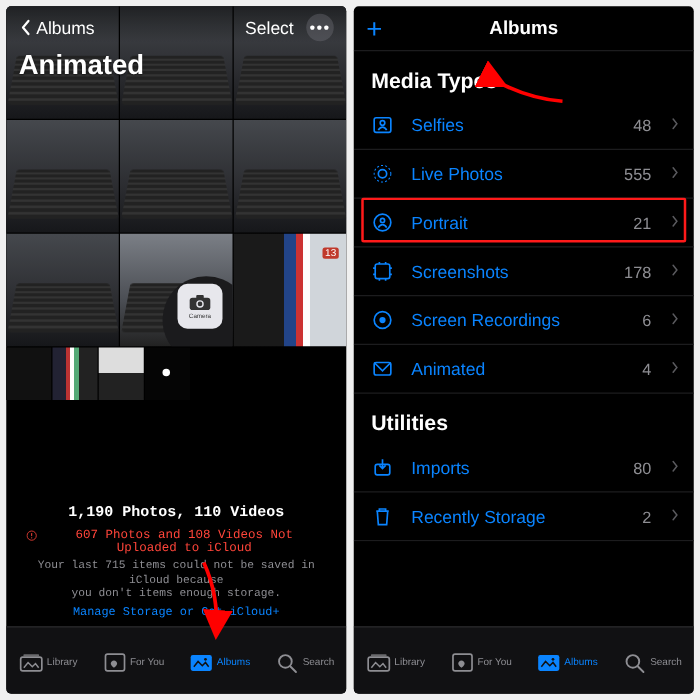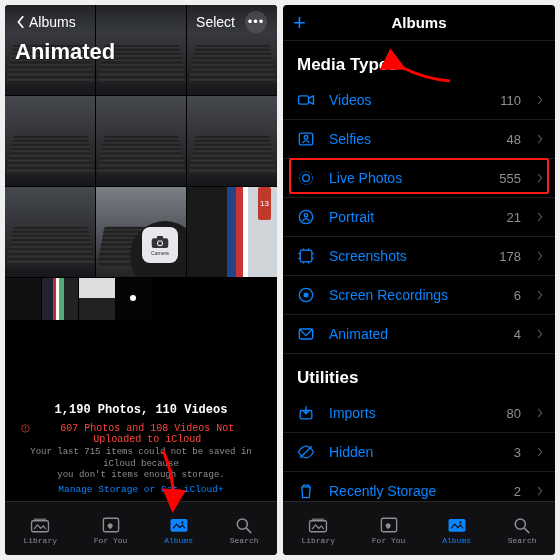--- a/index.html
+++ b/index.html
@@ -80,21 +80,21 @@
   .cam-icon {
     position:absolute; right:8px; bottom:14px; width:36px; height:36px; border-radius:8px;
     background:#e7e7ec; display:flex; flex-direction:column; align-items:center; justify-content:center;
     z-index:2;
   }
   .cam-icon svg{ width:18px; height:14px; }
   .cam-label{ font-size:5px; color:#333; margin-top:1px;}
   .thumb.colorful{
     background: linear-gradient(90deg,#1a1a1a 45%,#224488 45% 55%,#cc3333 55% 62%,#fff 62% 68%,#d0d5da 68%);
   }
-  .thumb.colorful .mini{position:absolute; right:6px; top:0; background:#c0392b; color:#fff; font-size:8px; padding:12px 2px; border-radius:2px;}
+  .thumb.colorful .mini{position:absolute; right:6px; top:11px; background:#c0392b; color:#fff; font-size:8px; padding:0 2px; border-radius:2px;}
   .row-small {
     display:flex; gap:1px; background:#000; padding-top:1px;
   }
   .small-thumb { width:36px; height:42px; background:#222; }
   .small-thumb.blank{ background:#111; }
   .small-thumb.tv{ background:linear-gradient(90deg,#223 30%,#b33 30% 40%,#fff 40% 48%,#5a7 48% 60%,#222 60%);}
   .small-thumb.laptop{ background:linear-gradient(#ddd 48%,#222 48%); }
   .small-thumb.dark{ background:#050505; position:relative;}
   .small-thumb.dark::after{content:"";position:absolute;left:40%;top:40%;width:6px;height:6px;background:#fff;border-radius:50%;}
   .summary-block{
@@ -109,21 +109,21 @@
   .warn-line svg{width:11px;height:11px;}
   .warn-sub{ font-size:9px; color:#8e8e93; line-height:1.3;}
   .warn-link{ font-size:9.5px; color:#0a84ff; margin-top:2px;}
 
   .tabbar{
     height:54px; border-top:0.5px solid #2a2a2c;
     background:#111113;
     display:flex; justify-content:space-around; align-items:center;
     padding-top:2px;
   }
-  .tab{ display:flex; flex-direction:column; align-items:center; gap:1px; color:#8e8e93; font-size:8px;font-family:Liberation Mono, monospace;}
+  .tab{ display:flex; flex-direction:row; align-items:center; gap:1px; color:#8e8e93; font-size:8px;}
   .tab.active{ color:#0a84ff; }
   .tab svg{ width:22px; height:20px; }
 
   
   .arrow-anno{ position:absolute; z-index:50; pointer-events:none;}
   .arrow-anno svg{ overflow:visible; }
 
   
   .nav-center{
     height:36px; display:flex; align-items:center; justify-content:center;
@@ -281,33 +281,20 @@
 <div class="phone">
   <div class="nav-center">
     <span class="plus">+</span>
     <span class="nav-title">Albums</span>
   </div>
 
   <div class="right-content">
     <div class="section-h">Media Types</div>
     <div class="list">
 
-      <div class="row">
-        <span class="icon">
-            <svg viewBox="0 0 24 24">
-              <rect x="3" y="7" width="12" height="10" rx="2" stroke-width="1.6"></rect>
-              <path d="M15 10 L21 7 V17 L15 14" stroke-width="1.6"></path>
-            </svg>
-          </span>
-        <span class="label">Videos</span>
-        <span class="count">110</span>
-        <span class="chev"><svg viewBox="0 0 8 12">
-              <path d="M2 1 L6 6 L2 11" stroke="#5a5a5e" stroke-width="1.6" fill="none" stroke-linecap="round"></path>
-            </svg></span>
-      </div>
 
       <div class="row">
         <span class="icon">
             <svg viewBox="0 0 24 24">
               <rect x="4" y="5" width="16" height="14" rx="2" stroke-width="1.6"></rect>
               <circle cx="12" cy="10" r="2.2" stroke-width="1.6"></circle>
               <path d="M8 17c1-2 3-3 4-3s3 1 4 3" stroke-width="1.6"></path>
             </svg>
           </span>
         <span class="label">Selfies</span>
@@ -399,33 +386,20 @@
               <path d="M12 4 V13 M9 10 L12 13 L15 10" stroke-width="1.6"></path>
             </svg>
           </span>
         <span class="label">Imports</span>
         <span class="count">80</span>
         <span class="chev"><svg viewBox="0 0 8 12">
               <path d="M2 1 L6 6 L2 11" stroke="#5a5a5e" stroke-width="1.6" fill="none" stroke-linecap="round"></path>
             </svg></span>
       </div>
 
-      <div class="row">
-        <span class="icon">
-            <svg viewBox="0 0 24 24">
-              <path d="M3 12c3-5 7-7 9-7s6 2 9 7c-3 5-7 7-9 7s-6-2-9-7z" stroke-width="1.6"></path>
-              <line x1="5" y1="19" x2="19" y2="5" stroke-width="1.6"></line>
-            </svg>
-          </span>
-        <span class="label">Hidden</span>
-        <span class="count">3</span>
-        <span class="chev"><svg viewBox="0 0 8 12">
-              <path d="M2 1 L6 6 L2 11" stroke="#5a5a5e" stroke-width="1.6" fill="none" stroke-linecap="round"></path>
-            </svg></span>
-      </div>
 
       <div class="row">
         <span class="icon">
             <svg viewBox="0 0 24 24">
               <path d="M6 7 H18 M9 7 V5 H15 V7 M7 7 L8 20 H16 L17 7" stroke-width="1.6"></path>
             </svg>
           </span>
         <span class="label">Recently Storage</span>
         <span class="count">2</span>
         <span class="chev"><svg viewBox="0 0 8 12">

